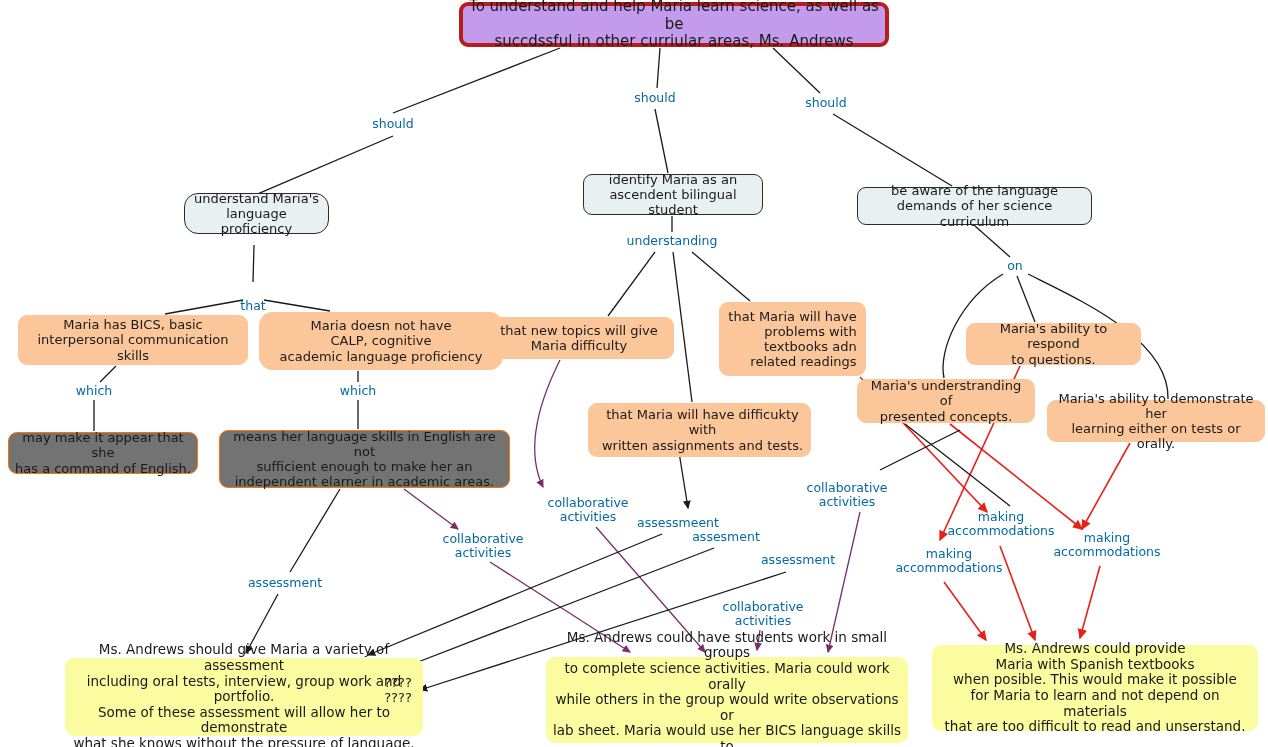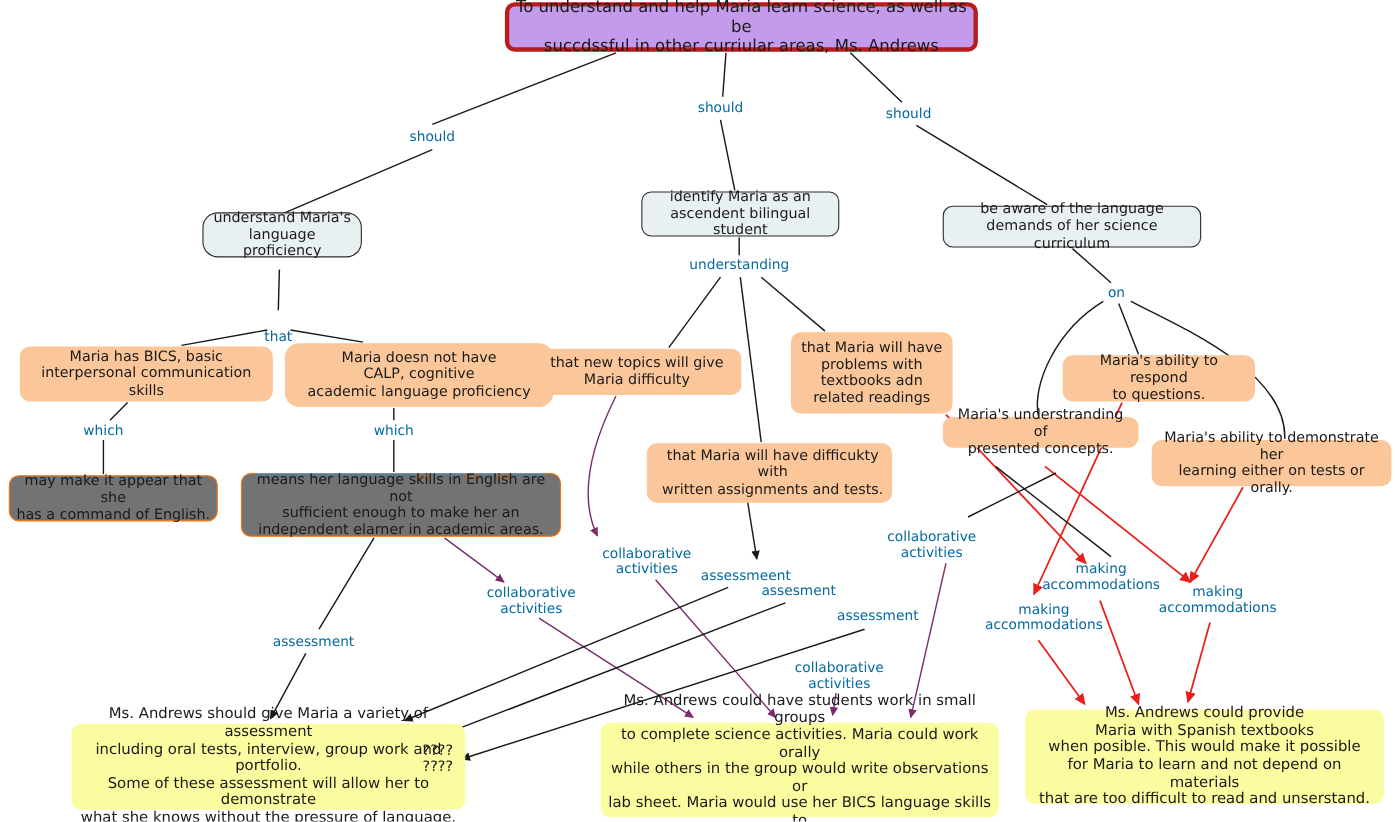--- a/index.html
+++ b/index.html
@@ -158,29 +158,29 @@
       <div class="node n-peach" style="left: 259px; top: 312px; width: 244px; height: 58px; border-radius: 13px;">Maria doesn not have
 CALP, cognitive
 academic language proficiency</div>
       <div class="node n-orange" style="left: 8px; top: 432px; width: 190px; height: 42px;">may make it appear that she
 has a command of English.</div>
       <div class="node n-orange" style="left: 219px; top: 430px; width: 291px; height: 58px;">means her language skills in English are not
 sufficient enough to make her an
 independent elarner in academic areas.</div>
       <div class="node n-peach" style="left: 484px; top: 317px; width: 190px; height: 42px;">that new topics will give
 Maria difficulty</div>
-      <div class="node n-peach" style="left: 719px; top: 302px; width: 147px; height: 74px;">that Maria will have
+      <div class="node n-peach" style="left: 719px; top: 302px; width: 147px; height: 74px; text-align: right;">that Maria will have
 problems with
 textbooks adn
 related readings</div>
       <div class="node n-peach" style="left: 588px; top: 403px; width: 223px; height: 54px; padding-left: 12px;">that Maria will have difficukty with
 written assignments and tests.</div>
       <div class="node n-peach" style="left: 966px; top: 323px; width: 175px; height: 42px;">Maria's ability to respond
 to questions.</div>
-      <div class="node n-peach" style="left: 857px; top: 379px; width: 178px; height: 28px;">Maria's understranding of
+      <div class="node n-peach" style="left: 857px; top: 379px; width: 178px; height: 44px;">Maria's understranding of
 presented concepts.</div>
       <div class="node n-peach" style="left: 1047px; top: 400px; width: 218px; height: 42px;">Maria's ability to demonstrate her
 learning either on tests or orally.</div>
       <div class="node n-yellow" style="left: 65px; top: 658px; width: 358px; height: 78px;">Ms. Andrews should give Maria a variety of assessment
 including oral tests, interview, group work and portfolio.
 Some of these assessment will allow her to demonstrate
 what she knows without the pressure of language.</div>
       <div class="node n-ghost" style="left: 366px; top: 673px; width: 64px; height: 34px;">????
 ????</div>
       <div class="node n-yellow" style="left: 546px; top: 657px; width: 362px; height: 86px;">Ms. Andrews could have students work in small groups

